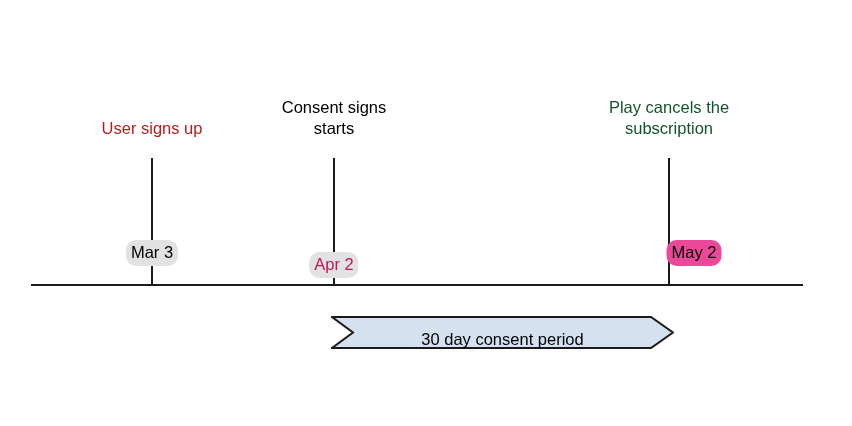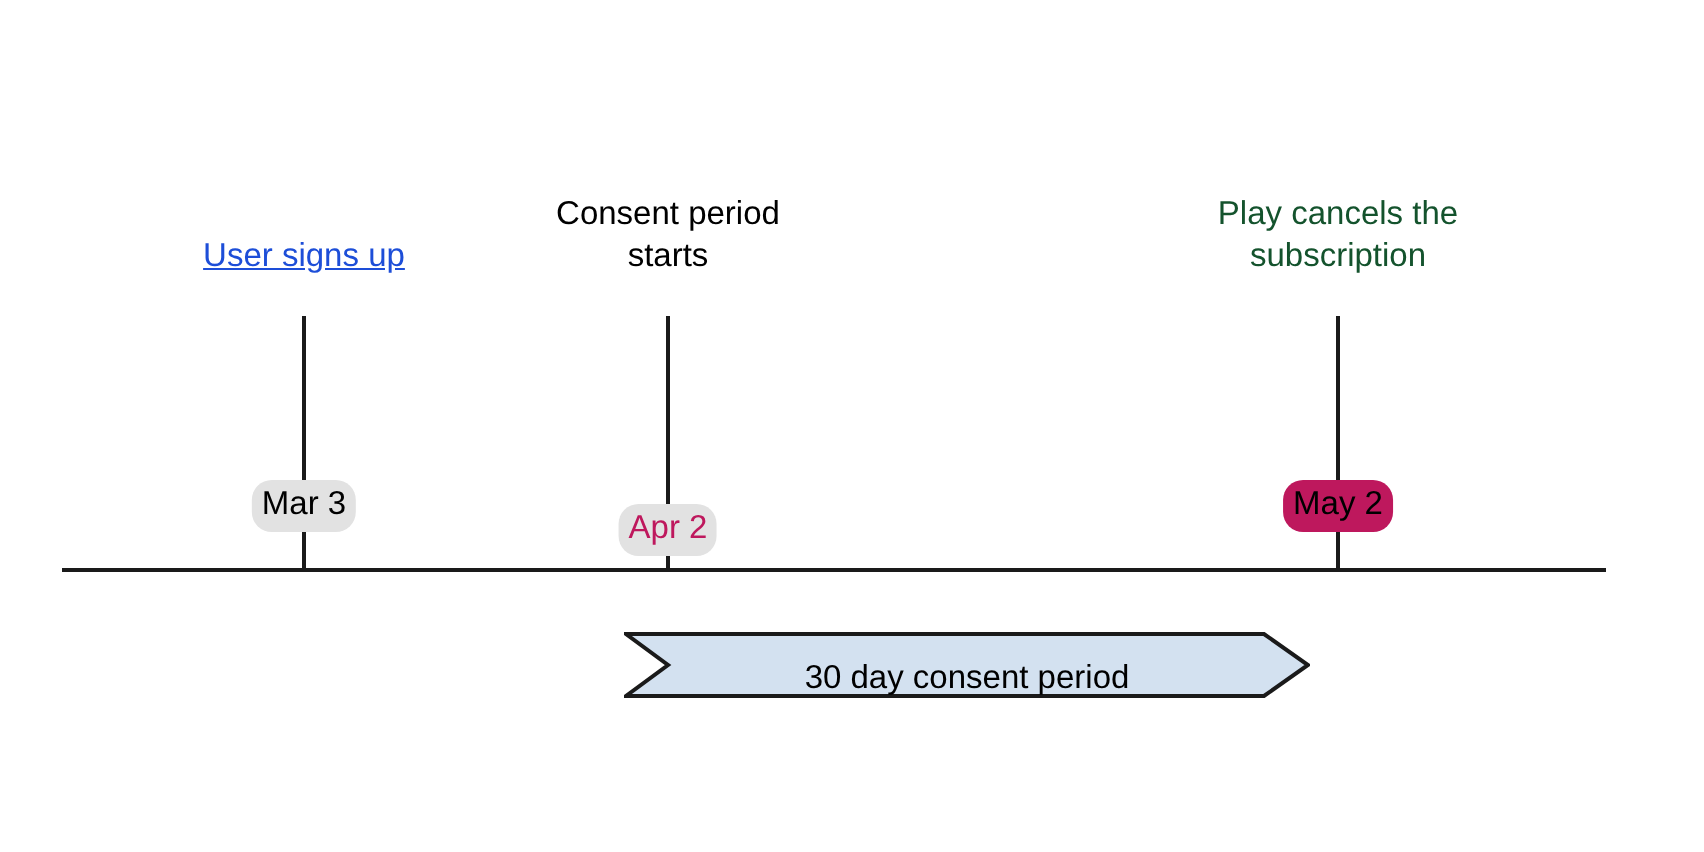--- a/index.html
+++ b/index.html
@@ -90,38 +90,38 @@
 </style>
 </head>
 <body>
 
 <div id="canvas">
 
   <div class="axis-line"></div>
 
   <div id="events-layer">
       <div class="event" style="left: 152px;">
-        <div class="event-label" style="top: 118px; color: #1d4ed8; text-decoration: underline;">User signs up</div>
+        <div class="event-label" style="top: 118px; color: #b91c1c;">User signs up</div>
         <div class="event-tick" style="top: 158px; height: 127px; border-left-color: rgb(26, 26, 26);"></div>
         <div class="event-date" style="top: 240px; background: rgb(226, 226, 226); color: rgb(0, 0, 0);">Mar 3</div>
       </div>
       <div class="event" style="left: 334px;">
-        <div class="event-label" style="top: 97px; color: rgb(0, 0, 0);">Consent period
+        <div class="event-label" style="top: 97px; color: rgb(0, 0, 0);">Consent signs
 starts</div>
         <div class="event-tick" style="top: 158px; height: 127px; border-left-color: rgb(26, 26, 26);"></div>
         <div class="event-date" style="top: 252px; background: rgb(226, 226, 226); color: #be185d;">Apr 2</div>
       </div>
       <div class="event" style="left: 669px;">
         <div class="event-label" style="top: 97px; color: #14532d;">Play cancels the
 subscription</div>
         <div class="event-tick" style="top: 158px; height: 127px; border-left-color: rgb(26, 26, 26);"></div>
-        <div class="event-date" style="top: 240px; background: #be185d; color: rgb(0, 0, 0);">May 2</div>
+        <div class="event-date" style="top: 240px; background: #ec4899; color: rgb(0, 0, 0); margin-left: 25px;">May 2</div>
       </div>
     </div>
 
-  <div class="banner" id="banner" style="left: 312px; top: 316px; width: 343px; height: 47px; background: transparent;">
+  <div class="banner" id="banner" style="left: 331px; top: 316px; width: 343px; height: 47px; background: transparent;">
     <svg class="banner-shape" id="banner-svg" viewBox="0 0 343 33" preserveAspectRatio="none" xmlns="http://www.w3.org/2000/svg">
       <polygon id="banner-poly" points="1,1 320,1 342,16.5 320,32 1,32 22,16.5" fill="#d3e1f0" stroke="#1a1a1a" stroke-width="2" stroke-linejoin="miter" vector-effect="non-scaling-stroke"></polygon>
     </svg>
     <span class="banner-text">30 day consent period</span>
   </div>
 
 </div>
 
 </body></html>

